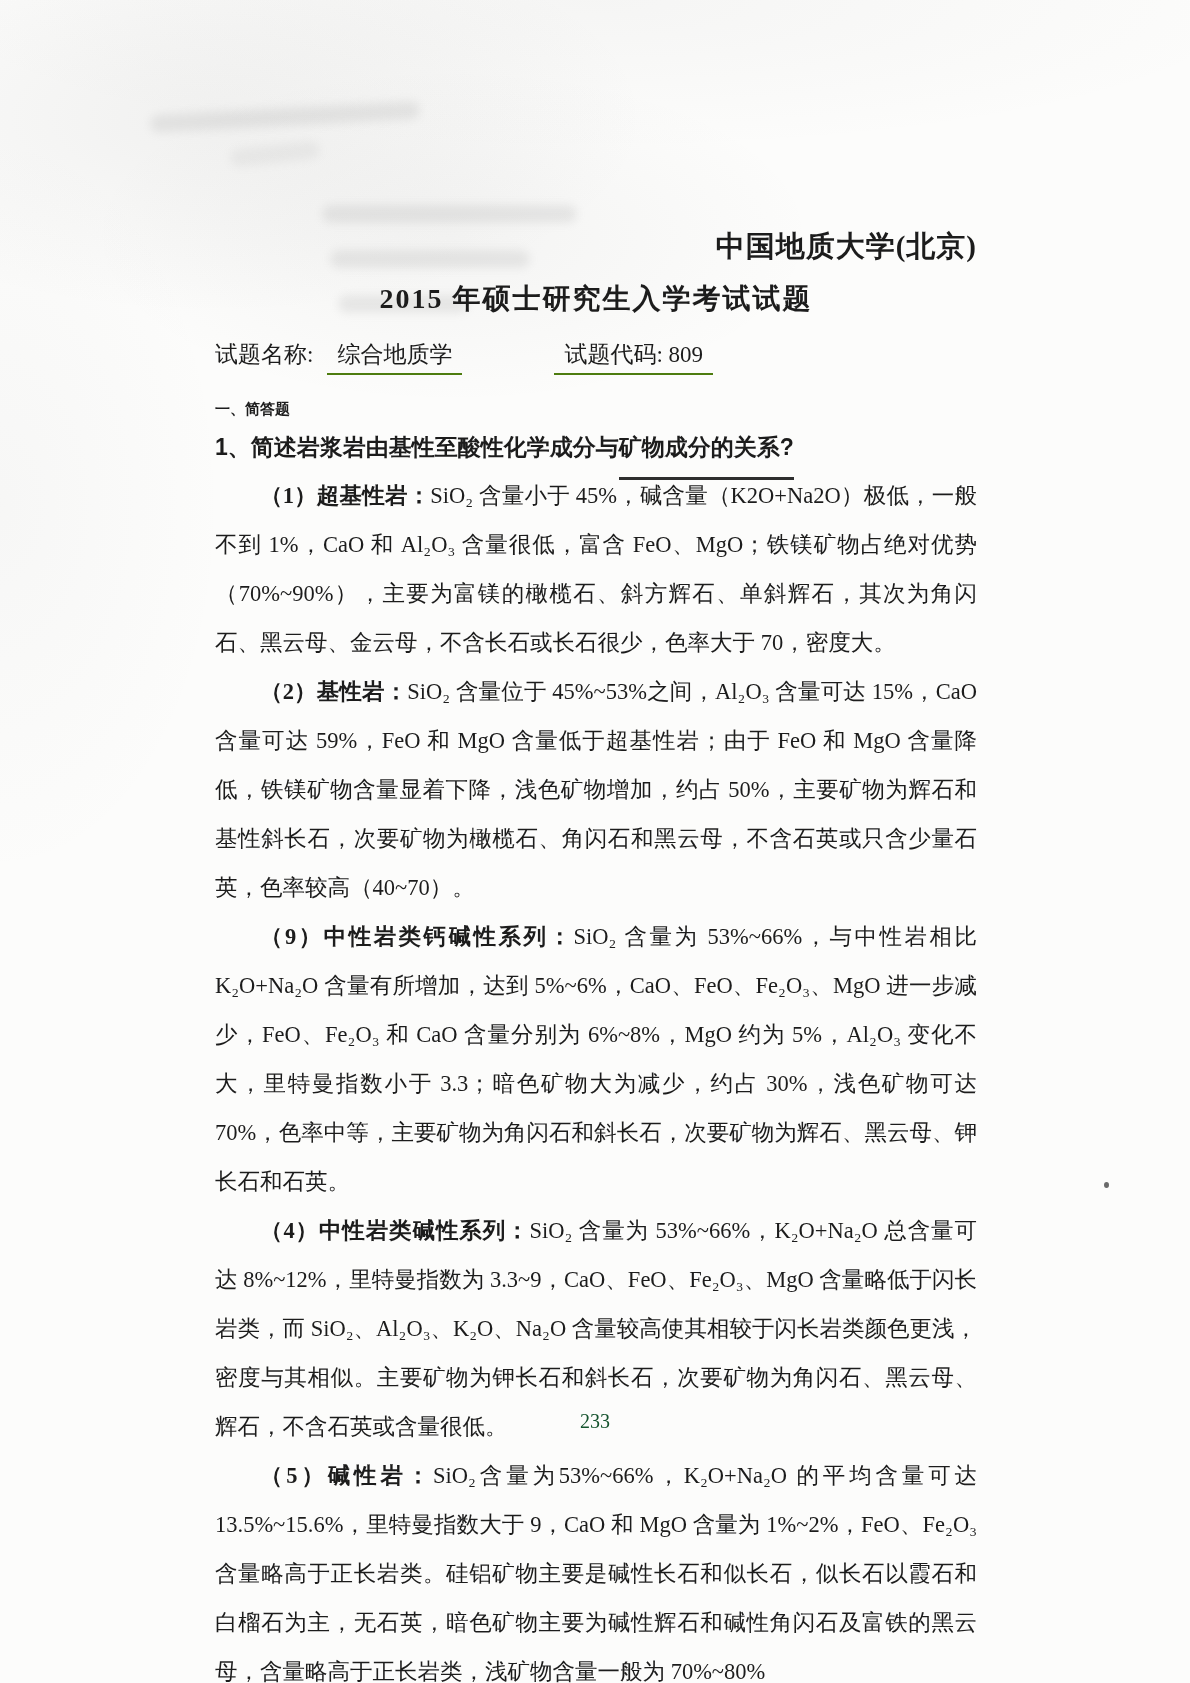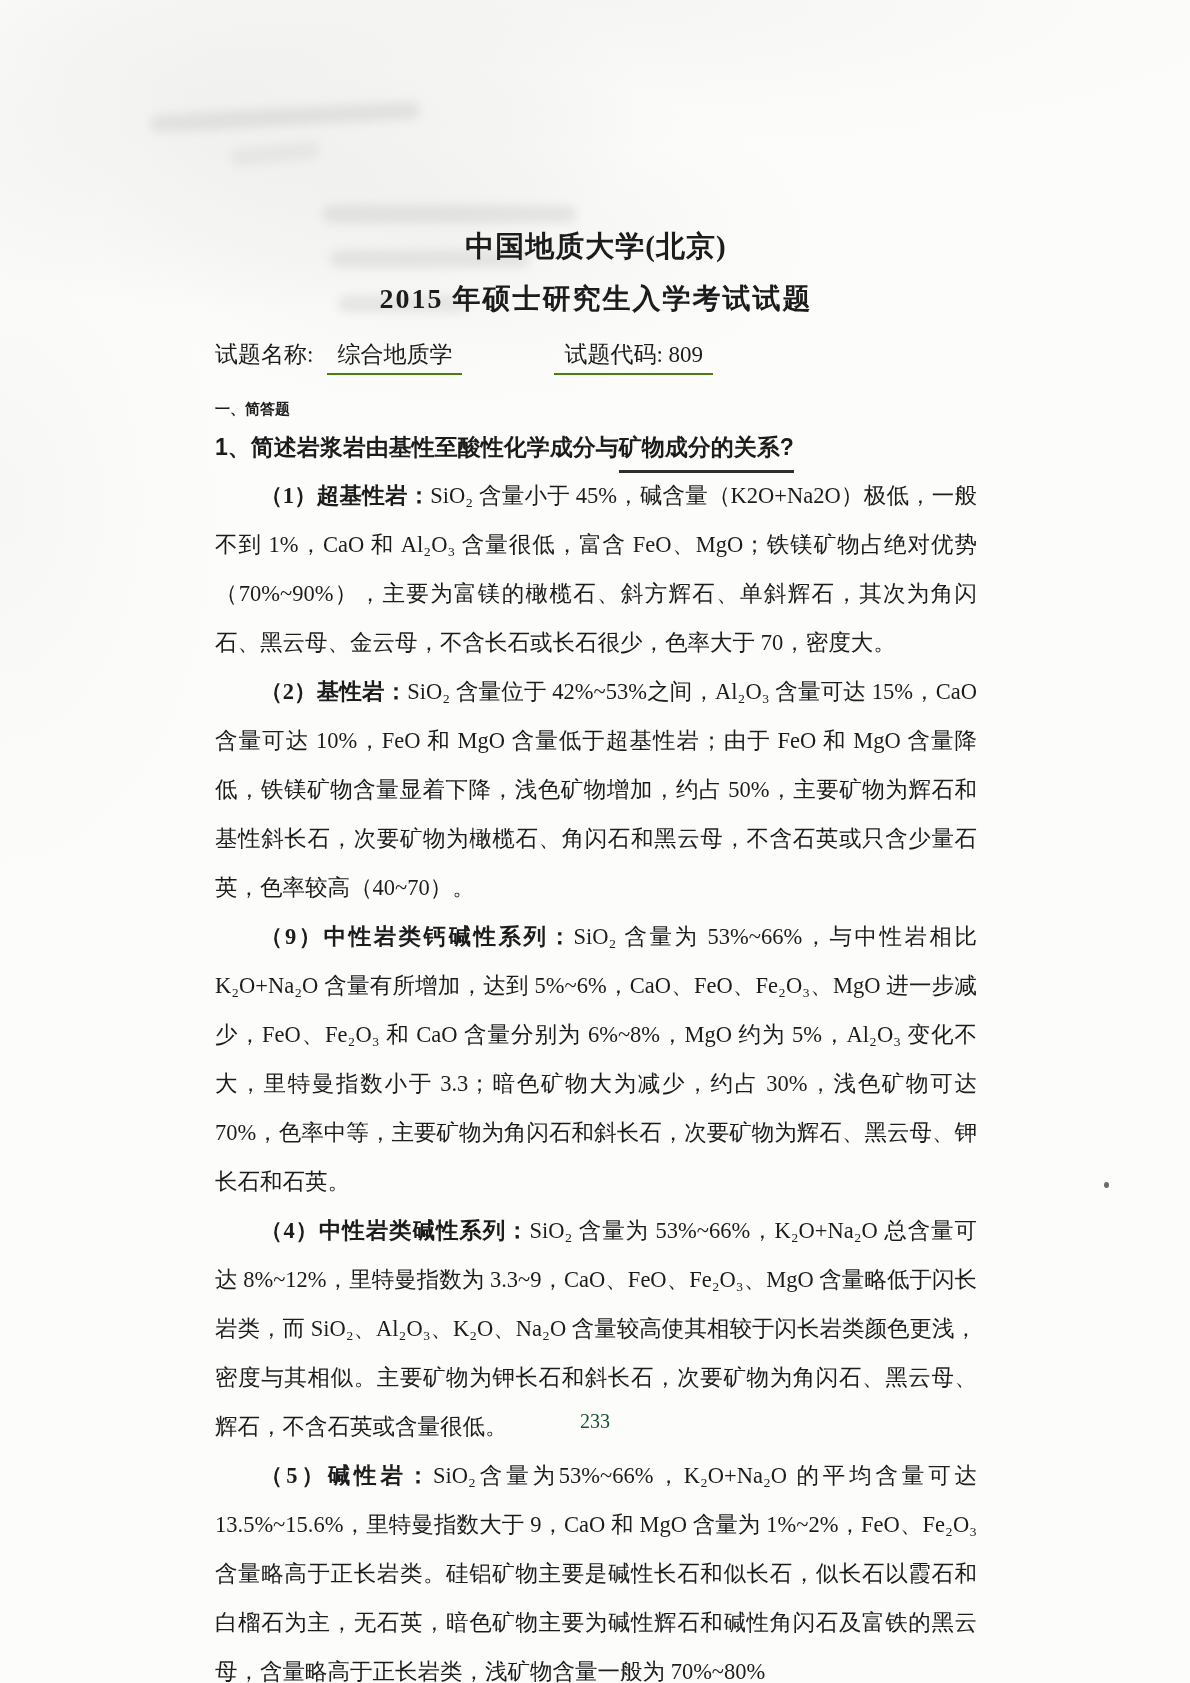--- a/index.html
+++ b/index.html
@@ -44,21 +44,21 @@
   .g5 { left: 338px; top: 295px; width: 130px; }
 
   .content {
     position: absolute;
     left: 215px;
     top: 0;
     width: 762px;
   }
   .title-university {
     padding-top: 230px;
-    text-align: center;
+    text-align: right;
     font-size: 29px;
     font-weight: bold;
     letter-spacing: 1px;
     line-height: 32px;
   }
   .title-exam {
     margin-top: 21px;
     text-align: center;
     font-size: 28px;
     font-weight: bold;
@@ -89,21 +89,21 @@
   }
   .question-line {
     margin-top: 7px;
     font-size: 23px;
     font-weight: bold;
     line-height: 32px;
     font-family: "Liberation Sans", "DejaVu Sans", sans-serif;
   }
   .q-underline {
     border-bottom: 3px solid #2e2e2e;
-    padding-bottom: 10px;
+    padding-bottom: 17px;
   }
 
   .body-text {
     margin-top: 8px;
     font-size: 22.5px;
     line-height: 49px;
     text-align: justify;
   }
   .body-text p.para {
     margin: 0;
@@ -159,21 +159,21 @@
 
     <div class="question-line">
       <span>1、简述岩浆岩由基性至酸性化学成分与</span><span class="q-underline">矿物成分的关系?</span>
     </div>
 
     <div class="body-text">
       <p class="para">
         <span class="lead">（1）超基性岩：</span><span>SiO₂ 含量小于 45%，碱含量（K2O+Na2O）极低，一般不到 1%，CaO 和 Al₂O₃ 含量很低，富含 FeO、MgO；铁镁矿物占绝对优势（70%~90%），主要为富镁的橄榄石、斜方辉石、单斜辉石，其次为角闪石、黑云母、金云母，不含长石或长石很少，色率大于 70，密度大。</span>
       </p>
       <p class="para">
-        <span class="lead">（2）基性岩：</span><span>SiO₂ 含量位于 42%~53%之间，Al₂O₃ 含量可达 15%，CaO 含量可达 10%，FeO 和 MgO 含量低于超基性岩；由于 FeO 和 MgO 含量降低，铁镁矿物含量显着下降，浅色矿物增加，约占 50%，主要矿物为辉石和基性斜长石，次要矿物为橄榄石、角闪石和黑云母，不含石英或只含少量石英，色率较高（40~70）。</span>
+        <span class="lead">（2）基性岩：</span><span>SiO₂ 含量位于 45%~53%之间，Al₂O₃ 含量可达 15%，CaO 含量可达 59%，FeO 和 MgO 含量低于超基性岩；由于 FeO 和 MgO 含量降低，铁镁矿物含量显着下降，浅色矿物增加，约占 50%，主要矿物为辉石和基性斜长石，次要矿物为橄榄石、角闪石和黑云母，不含石英或只含少量石英，色率较高（40~70）。</span>
       </p>
       <p class="para">
         <span class="lead">（9）中性岩类钙碱性系列：</span><span>SiO₂ 含量为 53%~66%，与中性岩相比 K₂O+Na₂O 含量有所增加，达到 5%~6%，CaO、FeO、Fe₂O₃、MgO 进一步减少，FeO、Fe₂O₃ 和 CaO 含量分别为 6%~8%，MgO 约为 5%，Al₂O₃ 变化不大，里特曼指数小于 3.3；暗色矿物大为减少，约占 30%，浅色矿物可达 70%，色率中等，主要矿物为角闪石和斜长石，次要矿物为辉石、黑云母、钾长石和石英。</span>
       </p>
       <p class="para">
         <span class="lead">（4）中性岩类碱性系列：</span><span>SiO₂ 含量为 53%~66%，K₂O+Na₂O 总含量可达 8%~12%，里特曼指数为 3.3~9，CaO、FeO、Fe₂O₃、MgO 含量略低于闪长岩类，而 SiO₂、Al₂O₃、K₂O、Na₂O 含量较高使其相较于闪长岩类颜色更浅，密度与其相似。主要矿物为钾长石和斜长石，次要矿物为角闪石、黑云母、辉石，不含石英或含量很低。</span>
       </p>
       <p class="para">
         <span class="lead">（5）碱性岩：</span><span>SiO₂含量为53%~66%，K₂O+Na₂O 的平均含量可达13.5%~15.6%，里特曼指数大于 9，CaO 和 MgO 含量为 1%~2%，FeO、Fe₂O₃ 含量略高于正长岩类。硅铝矿物主要是碱性长石和似长石，似长石以霞石和白榴石为主，无石英，暗色矿物主要为碱性辉石和碱性角闪石及富铁的黑云母，含量略高于正长岩类，浅矿物含量一般为 70%~80%</span>
       </p>

